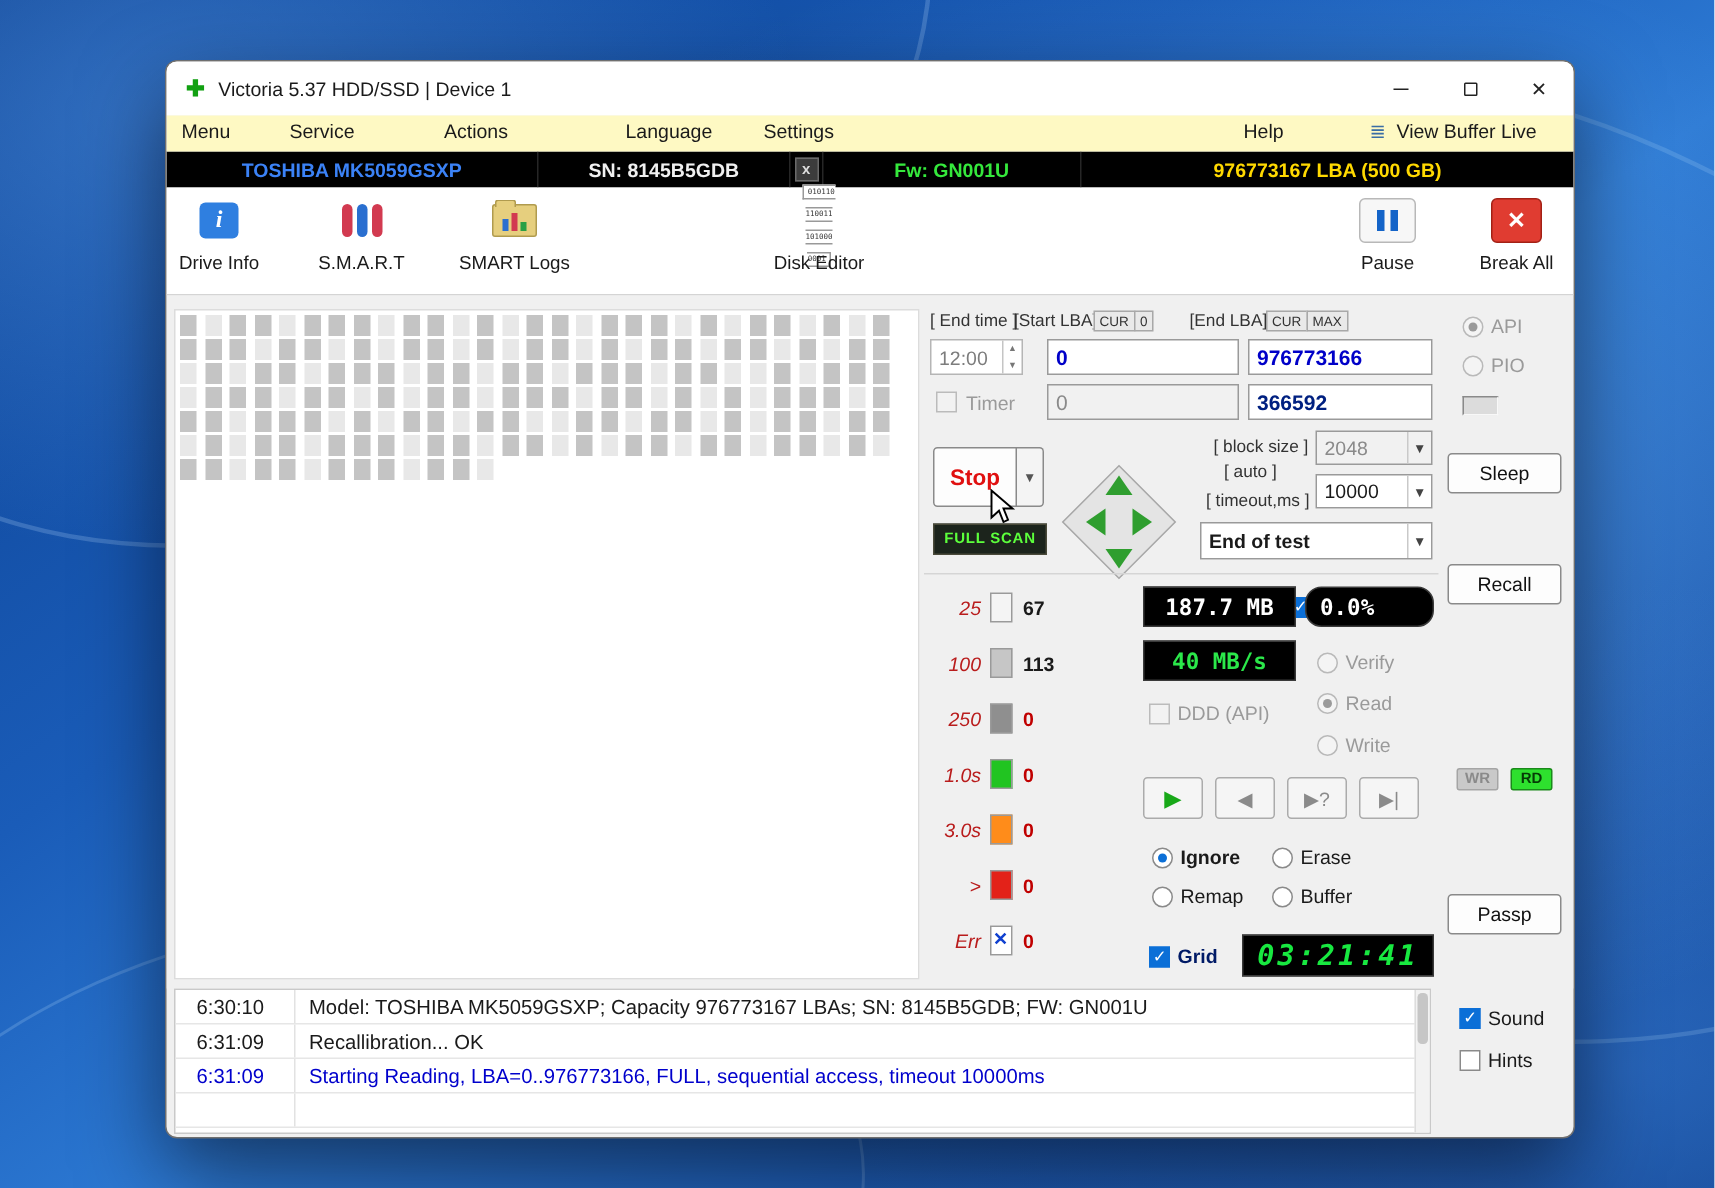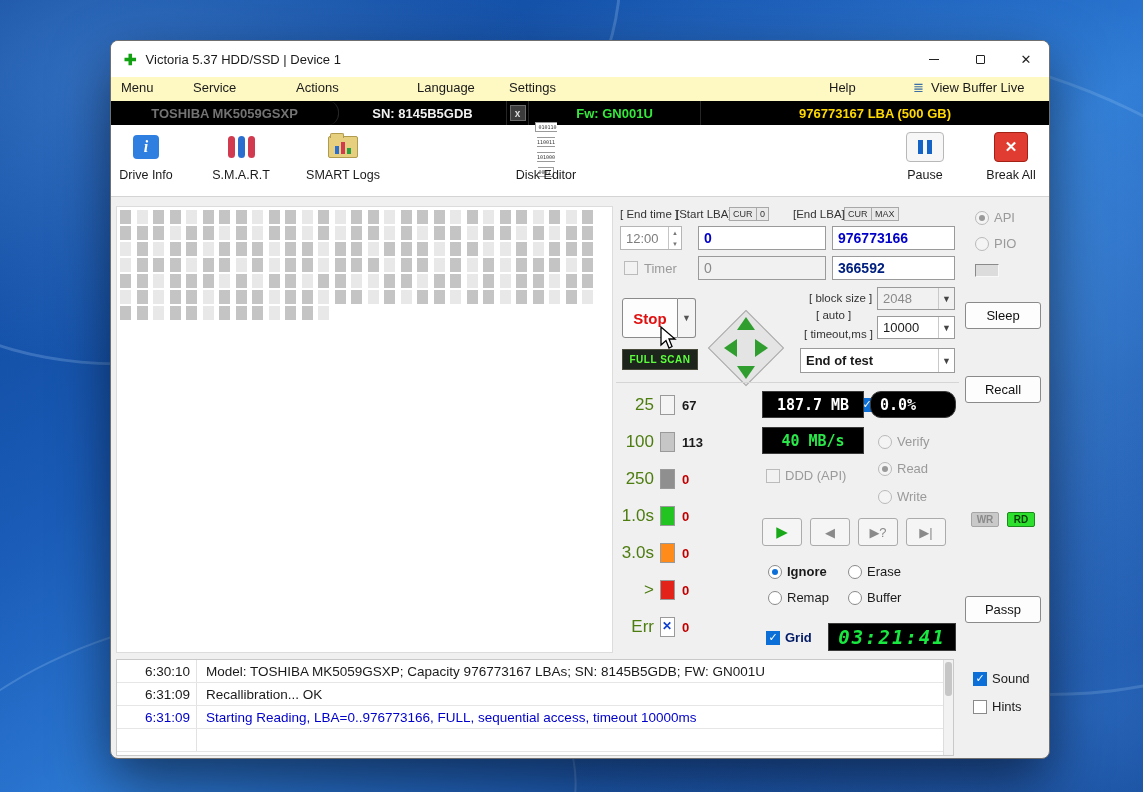--- a/index.html
+++ b/index.html
@@ -30,21 +30,21 @@
   .glyph-close { font-size:13px; color:#222; }
 
   
   .menubar { height:24px; background:#fef9c3; position:relative; font-size:13px; }
   .menubar span.mitem { position:absolute; top:3px; }
   .viewbuf-icon { position:absolute; top:3px; color:#3a6ea5; font-size:13px; }
 
   
   .devicebar { height:24px; background:#000; display:flex; align-items:center; font-weight:bold; font-size:13px; }
   .seg { display:flex; align-items:center; justify-content:center; height:100%; border-right:1px solid #262626; }
-  .seg-model { width:228px; color:#737373;border-radius:11px; }
+  .seg-model { width:248px; color:#3b82f6; }
   .seg-sn { width:168px; color:#f0f0f0; }
   .seg-x { width:22px; }
   .seg-fw { width:172px; color:#35e83c; }
   .seg-cap { flex:1; color:#ffd900; border-right:none; }
   .xbtn { width:16px; height:16px; background:#3c3c3c; border:1px solid #6a6a6a; color:#ddd; font-size:10px;
     display:flex; align-items:center; justify-content:center; font-weight:bold; }
 
   
   .toolbar { height:72px; background:#fff; border-bottom:1px solid #d4d4d4; position:relative; }
   .tbtn { position:absolute; top:4px; text-align:center; }
@@ -118,21 +118,21 @@
     letter-spacing:.5px; display:flex; align-items:center; justify-content:center; }
   .jog { width:84px; height:74px; position:relative; }
   .jog .dia { position:absolute; left:15px; top:10px; width:54px; height:54px; background:#e4e4e4; border:1px solid #a8a8a8; transform:rotate(45deg); }
   .tri { position:absolute; width:0; height:0; }
   .tri-up { left:33px; top:6px; border-left:9px solid transparent; border-right:9px solid transparent; border-bottom:13px solid #2f9e2f; }
   .tri-down { left:33px; top:55px; border-left:9px solid transparent; border-right:9px solid transparent; border-top:13px solid #2f9e2f; }
   .tri-left { left:20px; top:28px; border-top:9px solid transparent; border-bottom:9px solid transparent; border-right:13px solid #2f9e2f; }
   .tri-right { left:51px; top:28px; border-top:9px solid transparent; border-bottom:9px solid transparent; border-left:13px solid #2f9e2f; }
   .divline { background:#d5d5d5; height:1px; }
   .legrow { position:absolute; height:22px; display:flex; align-items:center; }
-  .leglabel { width:36px; text-align:right; font-size:17px; color:#4d7c0f; }
+  .leglabel { width:36px; text-align:right; font-size:13px; color:#b91c1c;font-style:italic; }
   .swatch { width:15px; height:20px; border:1px solid #9a9a9a; margin-left:6px; position:relative; }
   .swatch .errx { position:absolute; left:1px; top:1px; font-size:12px; font-weight:bold; color:#1040d0; }
   .legcount { margin-left:7px; font-size:13px; font-weight:bold; }
   .lcd { background:#000; border:1px solid #3a3a3a; color:#fff; font-family:"DejaVu Sans Mono",monospace;
     font-weight:bold; font-size:15px; display:flex; align-items:center; justify-content:center; }
   .lcd.pct { justify-content:flex-start; padding:0 9px;border-radius:11px; }
   .lcd.green { color:#2be84a; }
   .lcd.clock { color:#18e840; font-size:19px; font-style:italic; letter-spacing:2px; }
   .pbtn { width:40px; height:28px; background:#f5f5f5; border:1px solid #ababab; border-radius:3px;
     display:flex; align-items:center; justify-content:center; font-size:13px; }
@@ -145,21 +145,21 @@
   .insetbox { background:#dcdcdc; border:1px solid; border-color:#8a8a8a #f8f8f8 #f8f8f8 #8a8a8a; }
   .btn3d { background:#fdfdfd; border:1px solid #8a8a8a; border-radius:3px; font-size:13px;
     display:flex; align-items:center; justify-content:center; color:#111; }
   .badge { height:15px; font-size:10px; font-weight:bold; border-radius:2px; display:flex; align-items:center; justify-content:center; }
   .badge.wr { background:#c9c9c9; border:1px solid #a5a5a5; color:#8a8a8a; }
   .badge.rd { background:#2ee02e; border:1px solid #1a8a1a; color:#063c06; }
 
   
   .logwrap { position:absolute; left:5px; top:618px; width:838px; height:97px; background:#fff; border:1px solid #c9c9c9; }
   .logrow { display:flex; height:23px; border-bottom:1px solid #e6e6e6; align-items:center; font-size:13.5px; }
-  .logtime { width:80px; padding-left:28px; border-right:1px solid #e2e2e2; align-self:stretch; display:flex; align-items:center; }
+  .logtime { width:80px; padding-left:14px; border-right:1px solid #e2e2e2; align-self:stretch; display:flex; align-items:center; }
   .logmsg { padding-left:9px; white-space:nowrap; }
   .logscroll { position:absolute; right:0; top:0; width:10px; height:95px; background:#f2f2f2; border-left:1px solid #ddd; }
   .logthumb { position:absolute; left:1px; top:2px; width:7px; height:34px; background:#c6c6c6; border-radius:3px; }
   .logside { position:absolute; left:852px; top:618px; width:84px; height:97px; }
 
   .cursor { position:absolute; left:660px; top:326px; pointer-events:none; z-index:50; }
 </style>
 </head>
 <body>
 

